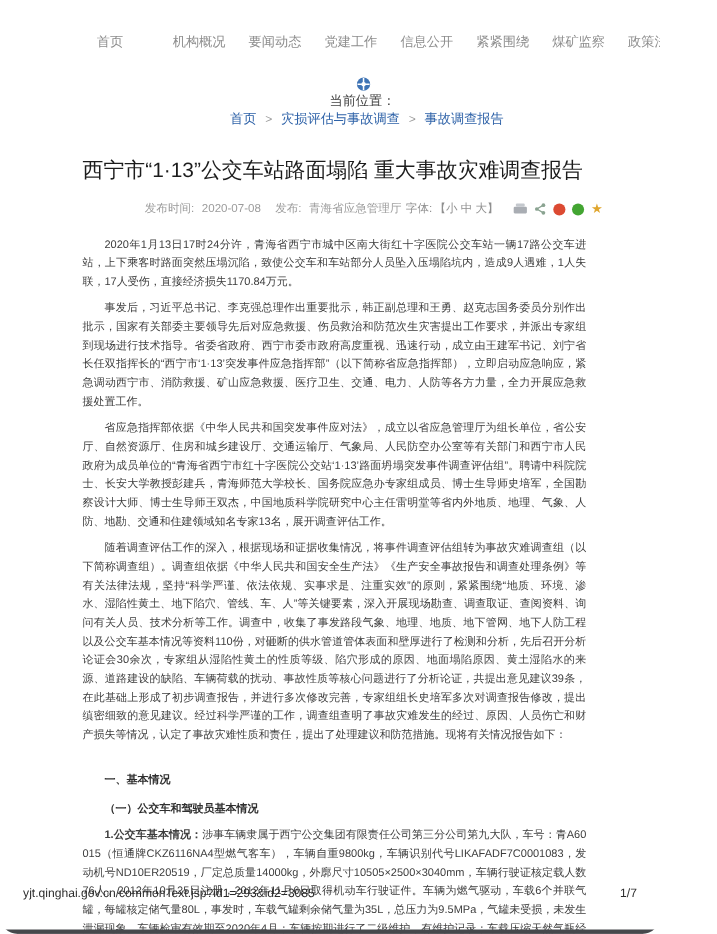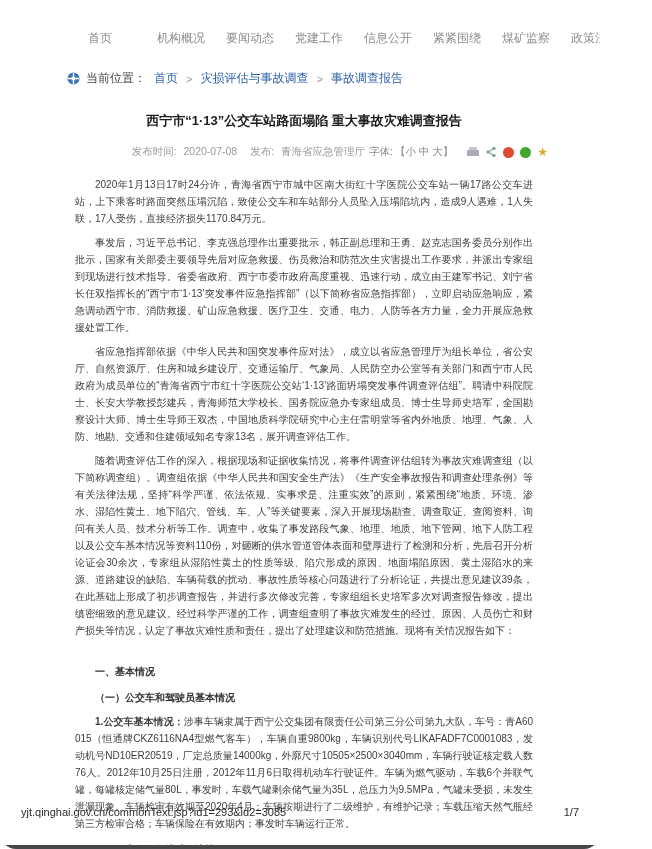--- a/index.html
+++ b/index.html
@@ -10,31 +10,31 @@
   
   .topnav{
     padding:30px 0 0 88px; display:flex; white-space:nowrap; overflow:hidden;
     font-size:12px; color:#8d8d8d;
   }
   .nav-item{margin-right:21px; cursor:pointer; flex:0 0 auto;}
   .nav-item:first-child{margin-right:45px;}
   
   .breadcrumb{
     margin:23px 0 0 67px; display:flex; align-items:center;
-    font-size:12px; color:#4a4a4a;
+    font-size:12px; color:#4a4a4a;flex-direction:column;
   }
   .bc-icon{display:inline-flex; margin-right:6px;}
   .bc-label{color:#444; margin-right:8px;}
   .bc-items{display:flex; align-items:center;}
   .bc-link{color:#2e62a8; cursor:pointer;}
   .bc-sep{color:#999; margin:0 8px; font-size:11px;}
   
   .title{
-    margin:25px 67px 0 75px; text-align:center;
-    font-size:13px; font-weight:bold; color:#1c1c1c;
+    margin:25px 67px 0 75px; text-align:left;
+    font-size:19px; font-weight:normal; color:#1c1c1c;
   }
   .meta{
     margin:15px 52px 0 75px; display:flex; justify-content:flex-end;
     align-items:center; font-size:10.5px; color:#9b9b9b;
   }
   .meta-left span{margin-right:4px;}
   .meta-left .gap{margin-right:10px;}
   .meta-right{display:flex; align-items:center; color:#8f8f8f;}
   .meta-right .font-opts{margin:0 8px 0 2px; cursor:pointer; color:#8f8f8f;}
   .tool-icon{display:inline-block; margin-left:6px; cursor:pointer; vertical-align:middle;}

